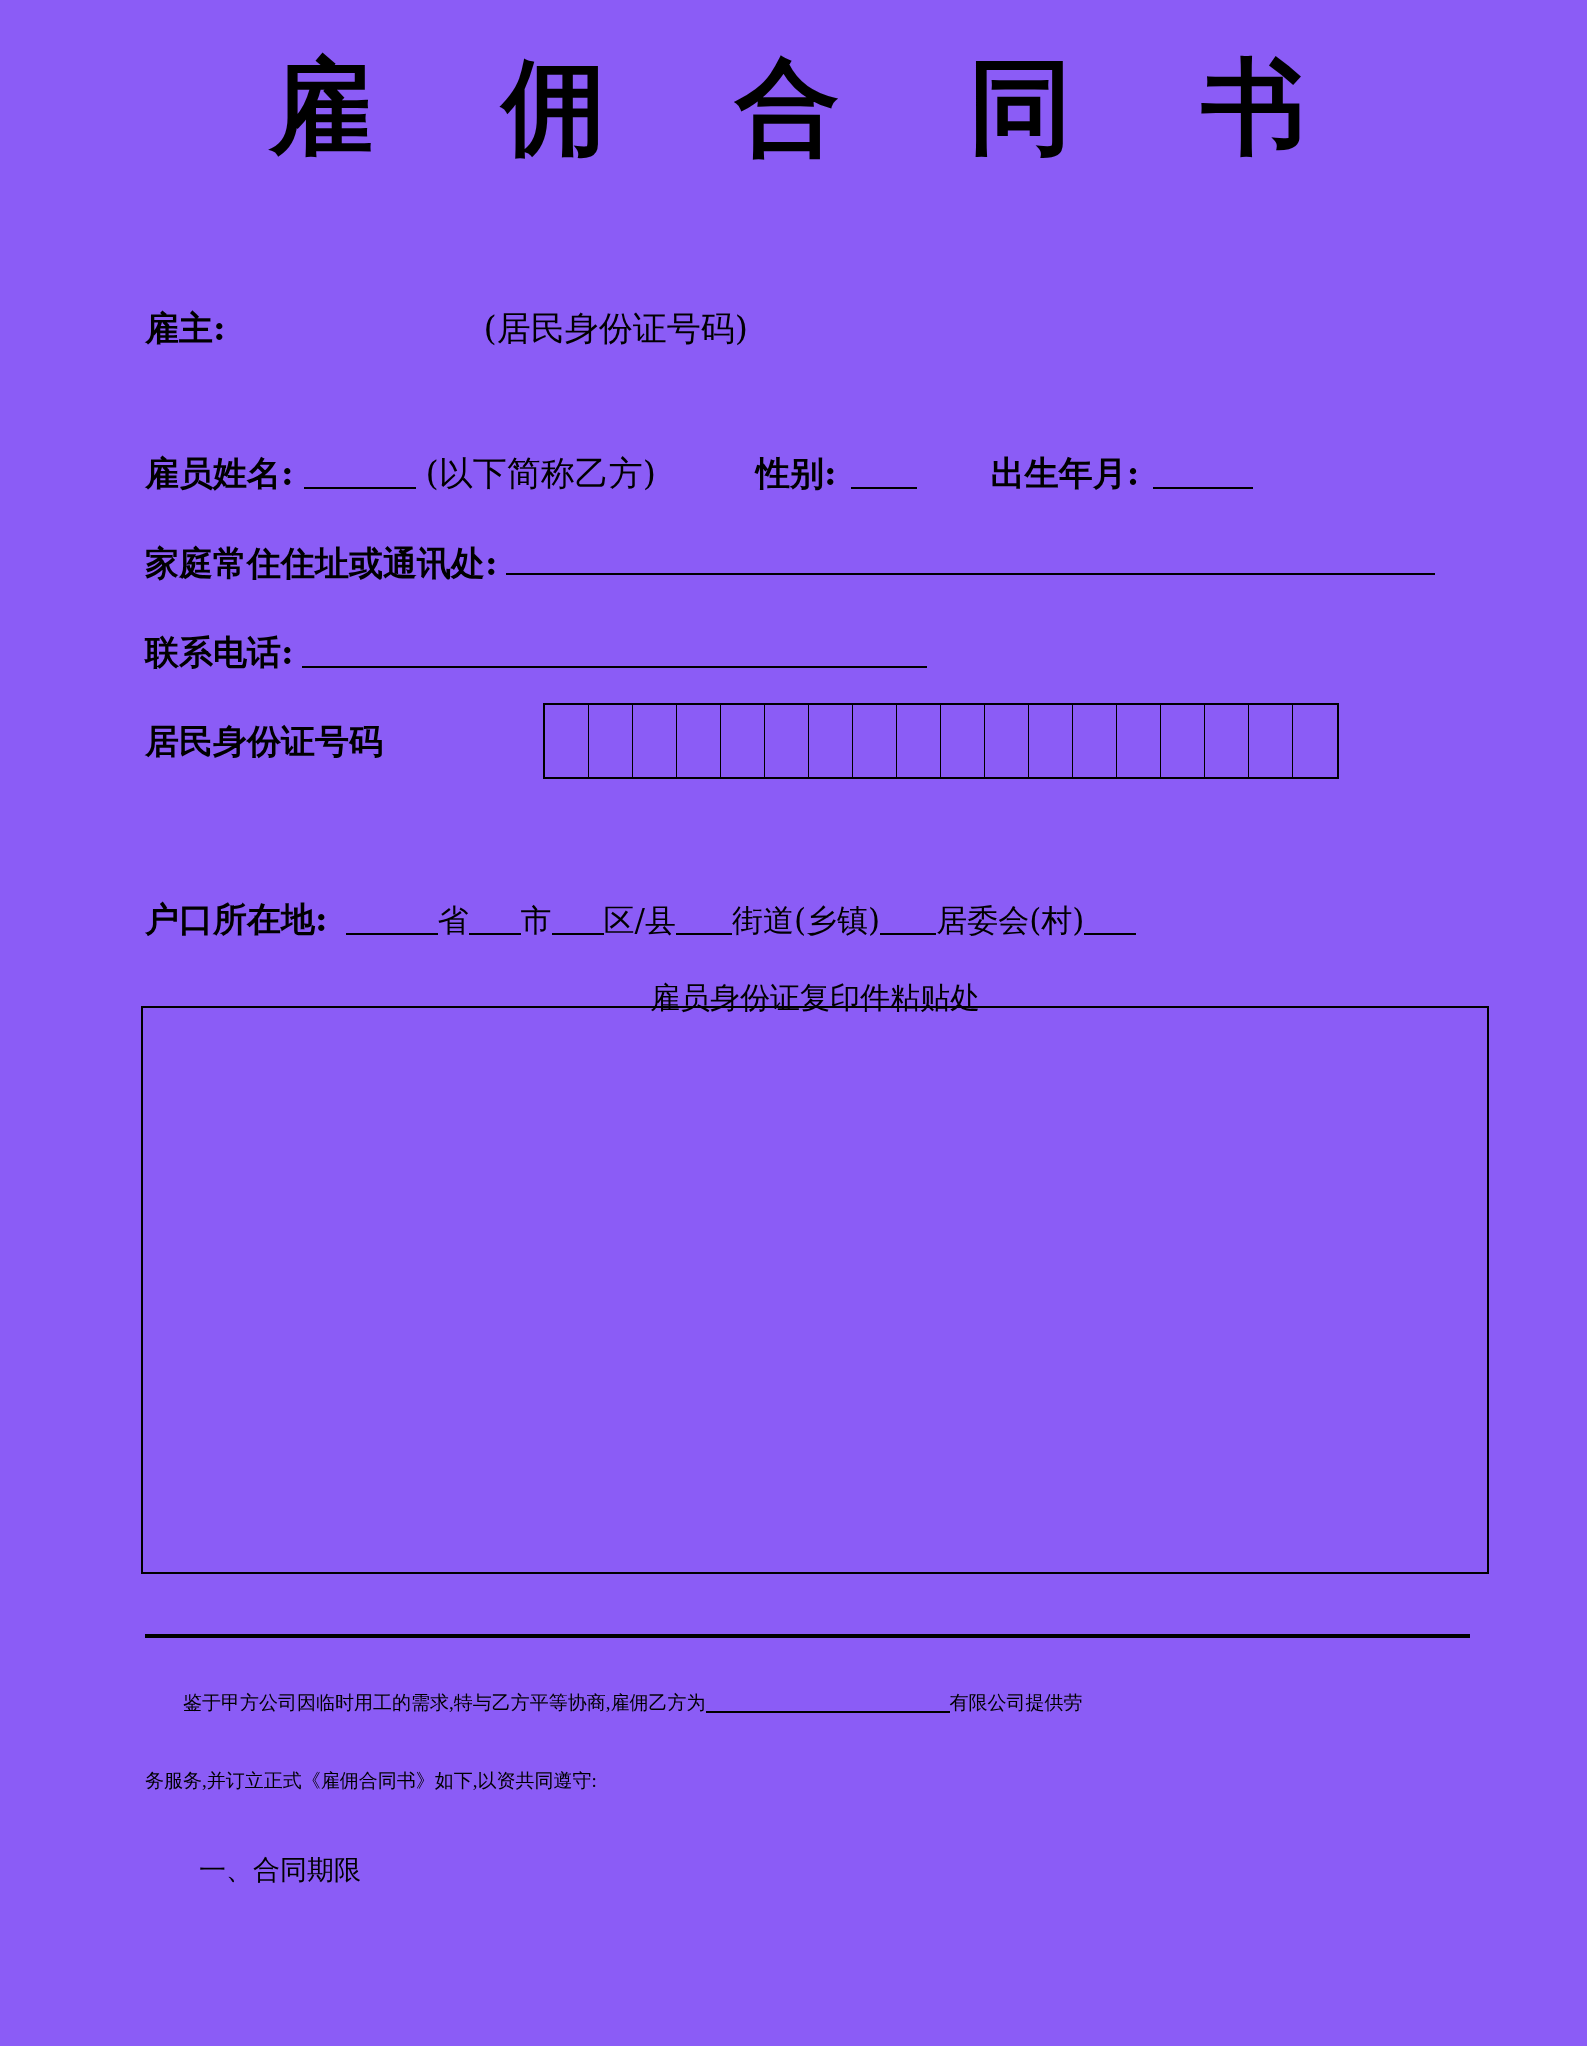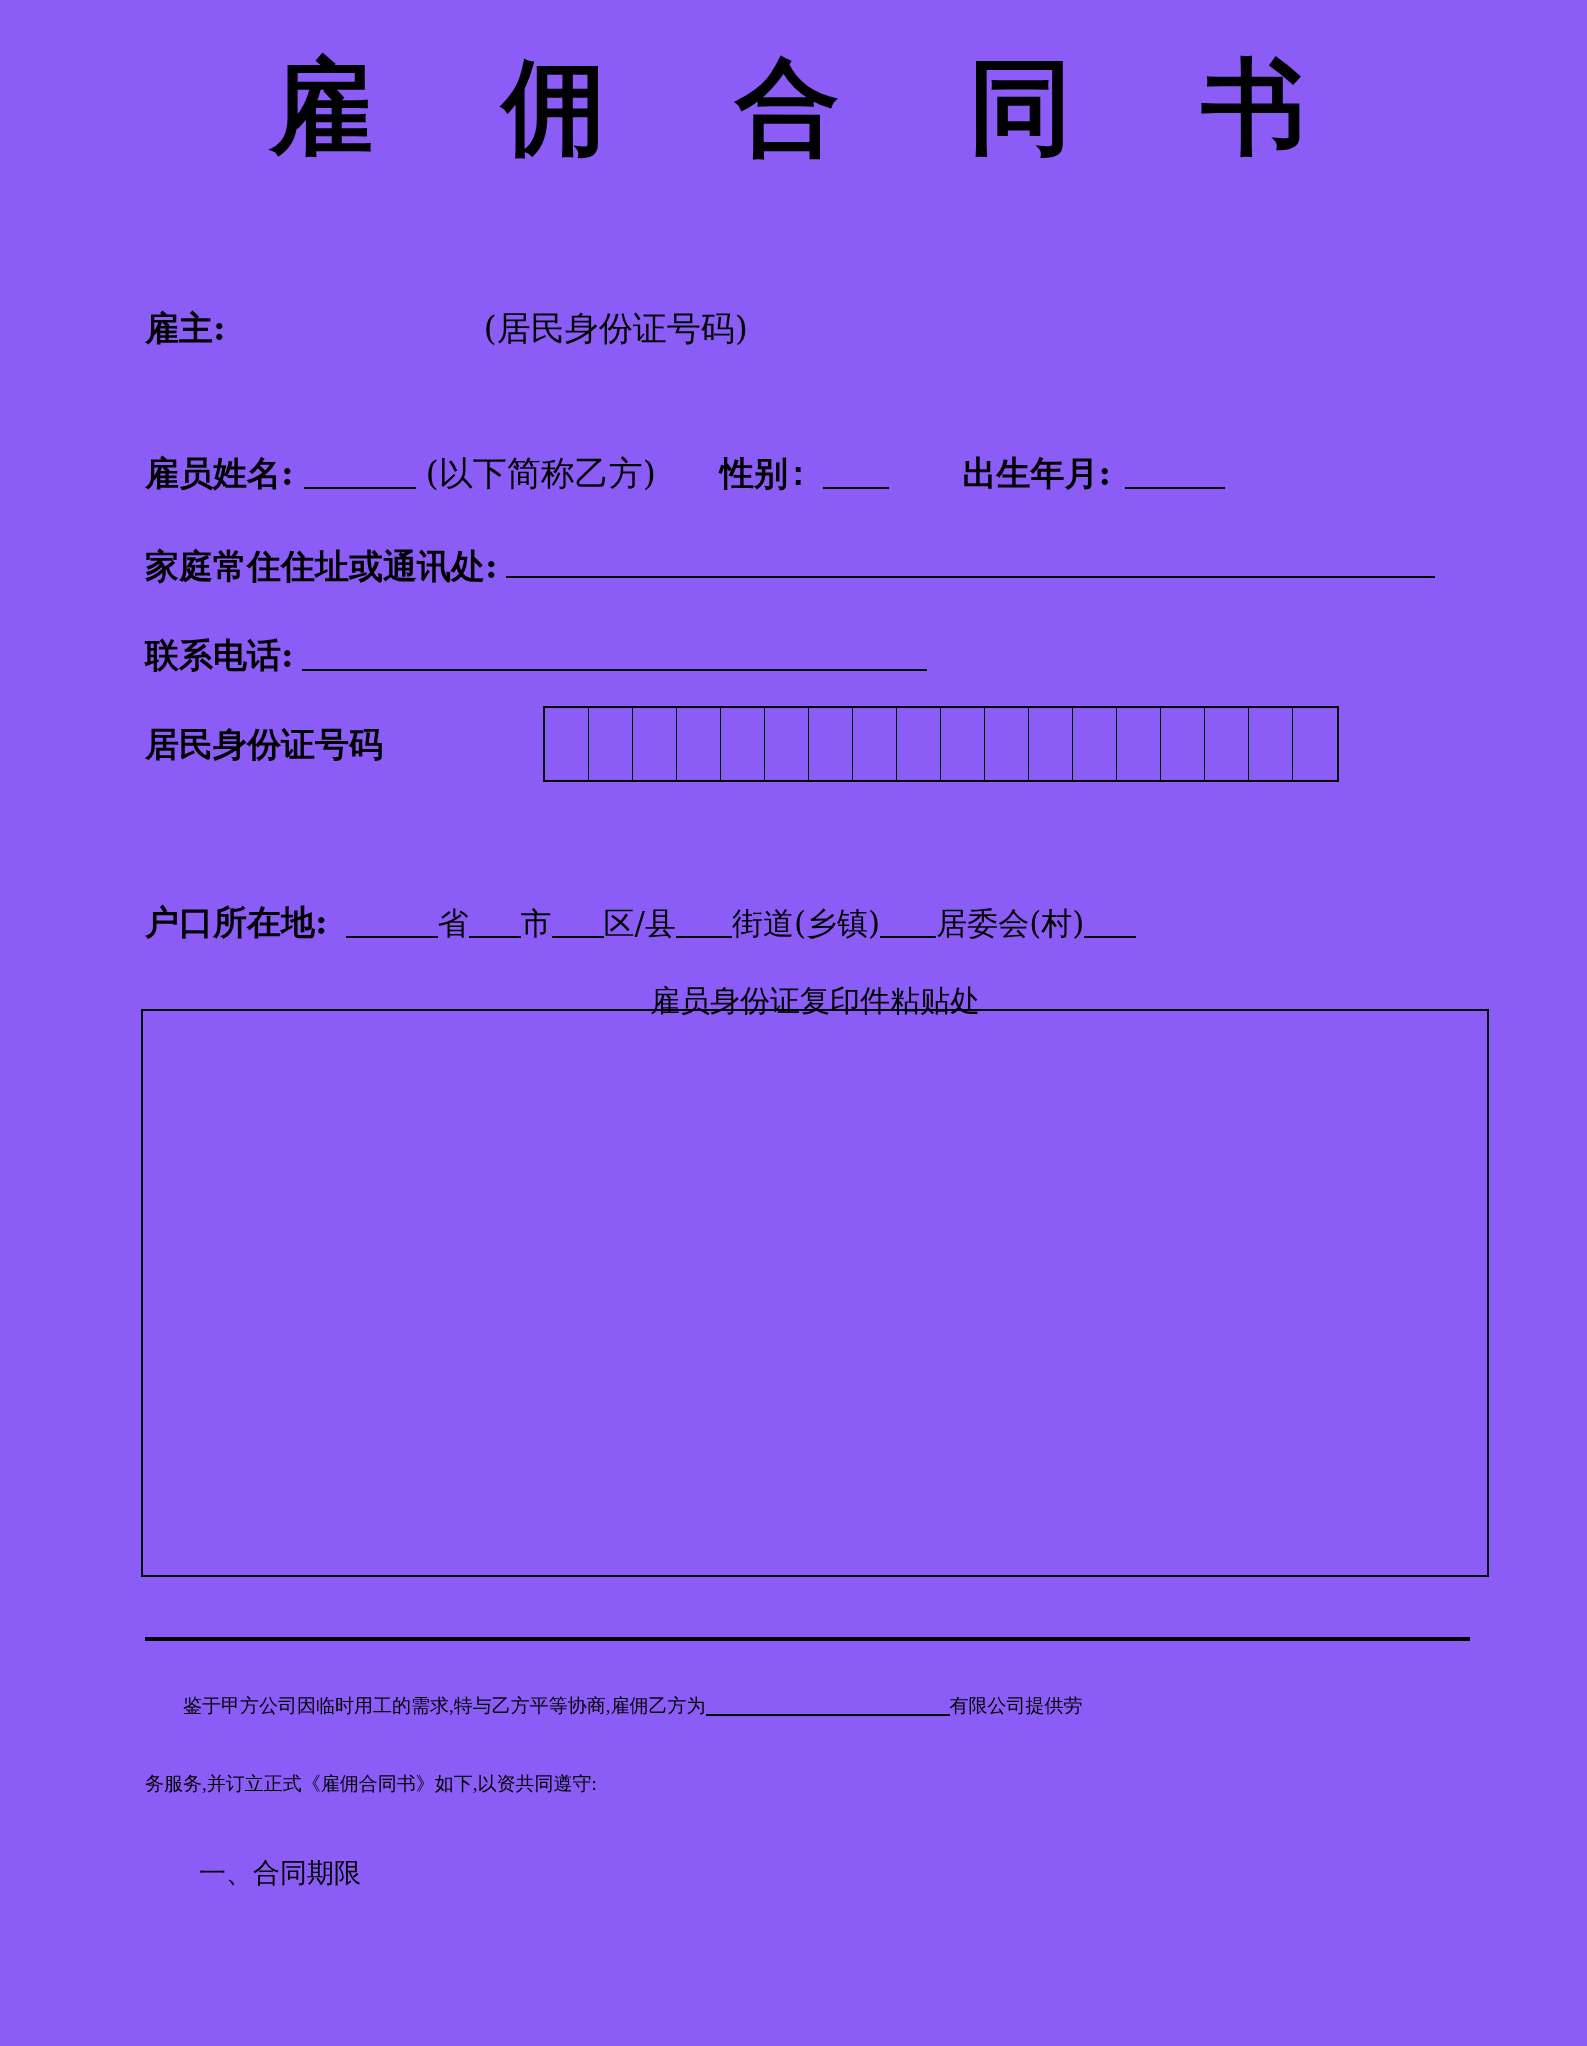--- a/index.html
+++ b/index.html
@@ -34,21 +34,21 @@
     display: inline-block;
     height: 8px;
     border-bottom: 2px solid #000;
     vertical-align: -4px;
   }
   .employer-row { margin-top: 132px; }
   .employer-row .note { margin-left: 258px; }
 
   .name-row { margin-top: 96px; }
   .name-row .b-name  { width: 112px; margin: 0 10px; }
-  .name-row .gender-lbl { margin-left: 64px; font-family: Liberation Mono, monospace; }
+  .name-row .gender-lbl { margin-left: 100px; }
   .name-row .b-gender { width: 66px; margin-left: 14px; }
   .name-row .birth-lbl { margin-left: 74px; }
   .name-row .b-birth { width: 100px; margin-left: 14px; }
 
   .address-row { margin-top: 40px; display: flex; align-items: baseline; width: 1290px; }
   .address-row .b-address { flex: 1; margin-left: 8px; }
 
   .phone-row { margin-top: 40px; }
   .phone-row .b-phone { width: 625px; margin-left: 8px; }
 

